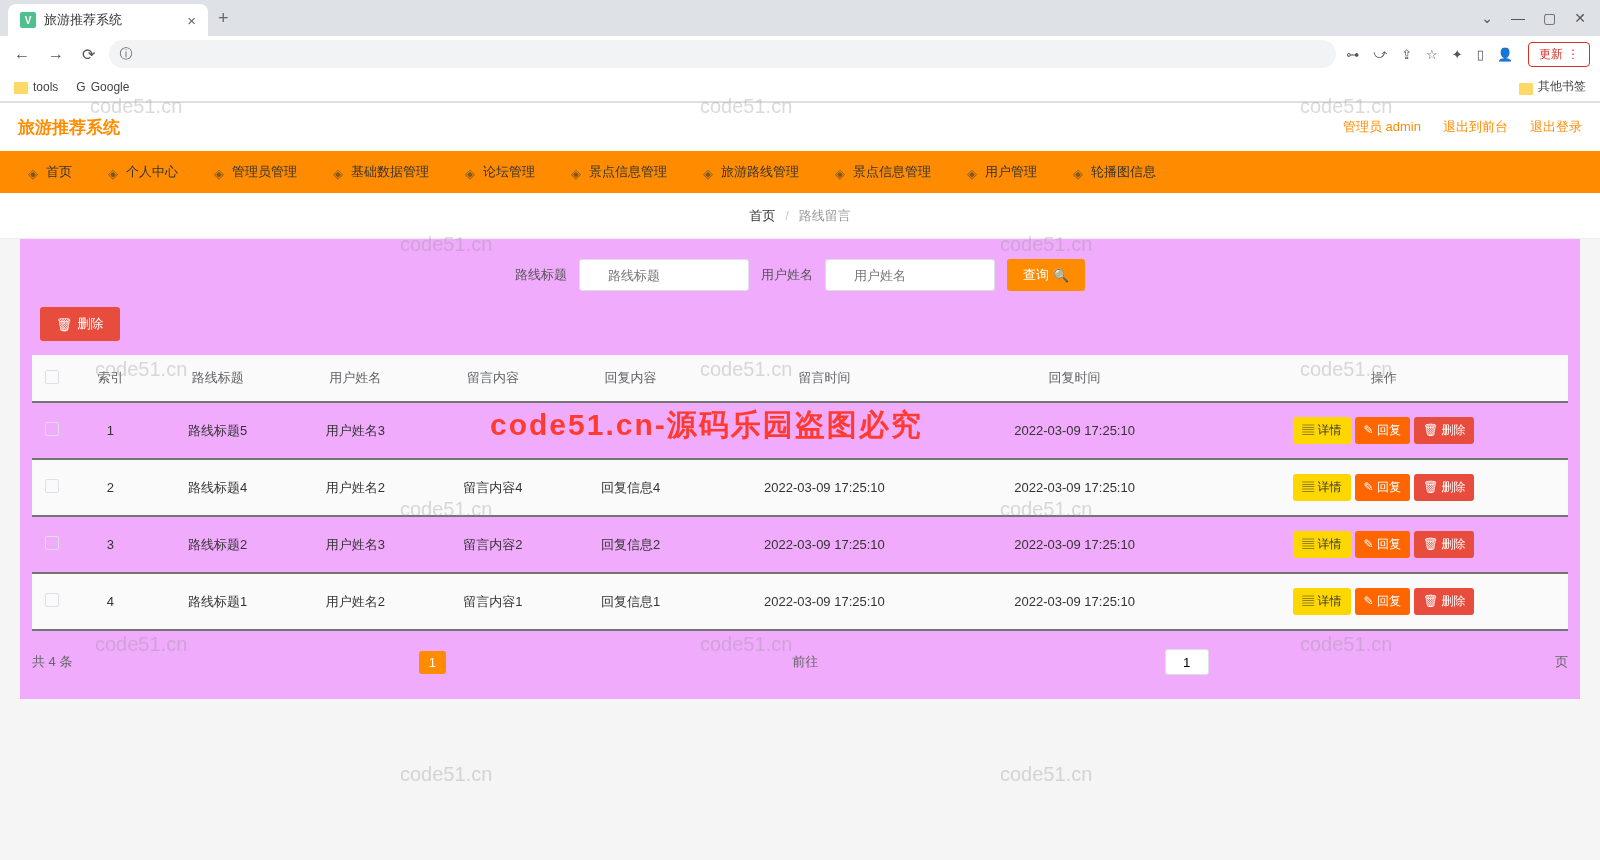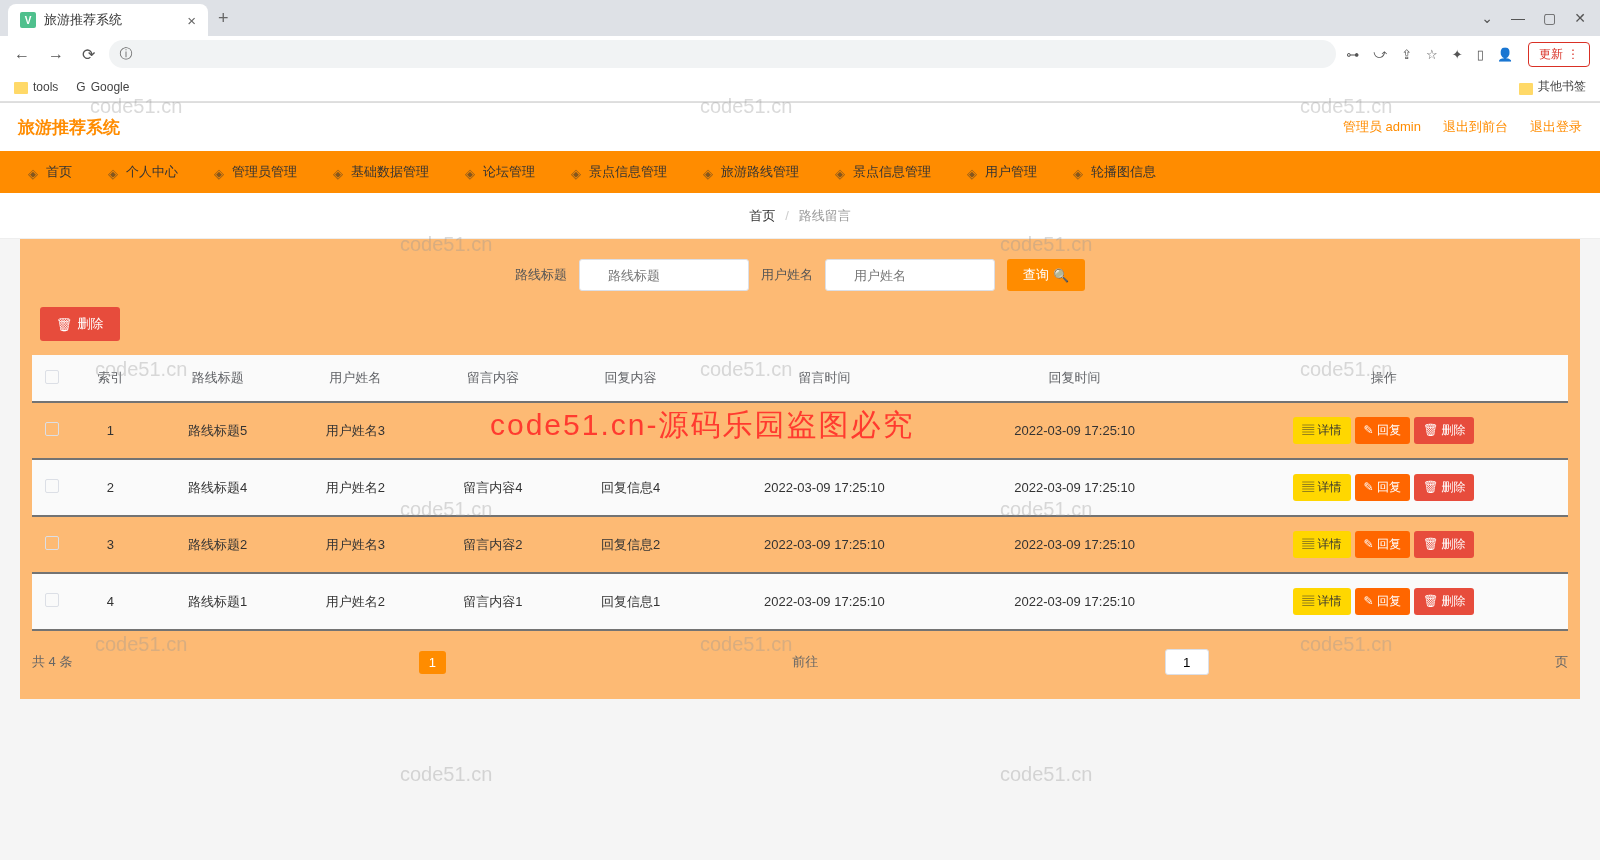--- a/index.html
+++ b/index.html
@@ -38,21 +38,21 @@
 .nav-item { padding: 0 18px; display: flex; align-items: center; gap: 6px; height: 42px; color: #333; font-size: 13px; cursor: pointer; }
 .nav-icon { width: 12px; height: 12px; opacity: 0.6; }
 
 
 .breadcrumb { background: #fff; height: 46px; display: flex; align-items: center; justify-content: center; gap: 10px; font-size: 13px; border-bottom: 1px solid #eee; }
 .breadcrumb .crumb { color: #333; cursor: pointer; }
 .breadcrumb .crumb.current { color: #999; }
 .breadcrumb .sep { color: #ccc; }
 
 
-.content { background: #fdba74; margin: 0 20px; padding: 20px 12px; }
+.content { background: #f0abfc; margin: 0 20px; padding: 20px 12px; }
 .search-row { display: flex; align-items: center; justify-content: center; gap: 12px; margin-bottom: 16px; }
 .search-label { font-size: 13px; color: #555; }
 .search-input { height: 32px; width: 170px; border: 1px solid #dcdfe6; border-radius: 3px; padding: 0 10px 0 28px; font-size: 13px; position: relative; }
 .input-wrap { position: relative; }
 .input-wrap::before { content: "🔍"; position: absolute; left: 8px; top: 7px; font-size: 12px; color: #ccc; }
 .search-btn { height: 32px; background: #ff8c00; color: #fff; border: none; border-radius: 3px; padding: 0 16px; cursor: pointer; font-size: 13px; display: flex; align-items: center; gap: 4px; }
 
 .del-btn { height: 34px; background: #e74c3c; color: #fff; border: none; border-radius: 3px; padding: 0 16px; cursor: pointer; font-size: 13px; display: flex; align-items: center; gap: 5px; margin: 0 0 14px 8px; }
 
 
@@ -66,21 +66,21 @@
 .op-detail { background: #ffd700; color: #333; }
 .op-reply { background: #ff6600; }
 .op-delete { background: #e74c3c; }
 
 
 .pagination { display: flex; justify-content: space-between; align-items: center; gap: 14px; padding: 18px 0 4px; font-size: 13px; color: #666; }
 .page-num-box { border: 1px solid #dcdfe6; width: 44px; height: 26px; text-align: center; border-radius: 3px; }
 .page-active { background: #ff8c00; color: #fff; padding: 4px 10px; border-radius: 3px; }
 
 .watermark { position: absolute; color: rgba(150,150,150,0.35); font-size: 20px; pointer-events: none; z-index: 100; margin-top: 33px; }
-.wm-red { position: absolute; color: #ff3b2f; font-size: 30px; font-weight: 400; pointer-events: none; z-index: 101; letter-spacing: 2px; }
+.wm-red { position: absolute; color: #ff3b2f; font-size: 30px; font-weight: 700; pointer-events: none; z-index: 101; letter-spacing: 2px; }
 </style>
 </head>
 <body>
 
 <div class="browser-chrome">
   <div class="tab-bar">
     <div class="tab">
       <span class="tab-favicon">V</span>
       <span>旅游推荐系统</span>
       <span class="tab-close">×</span>

